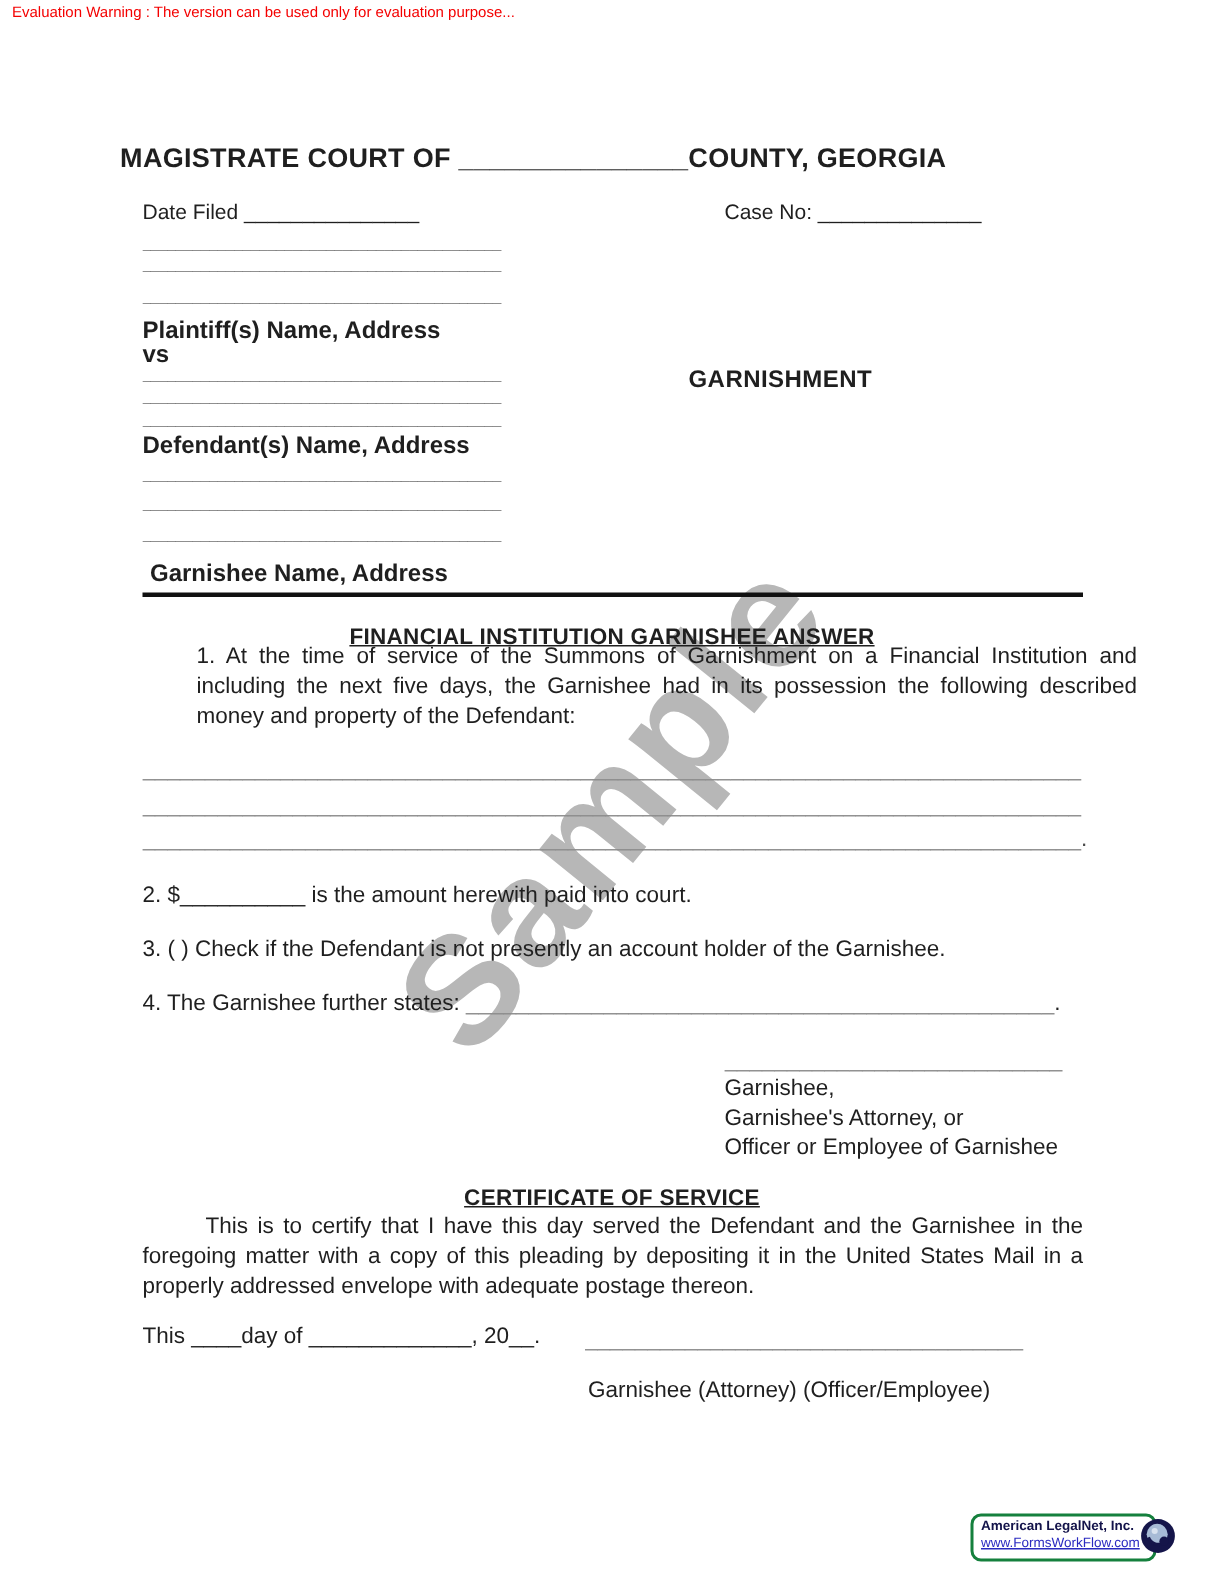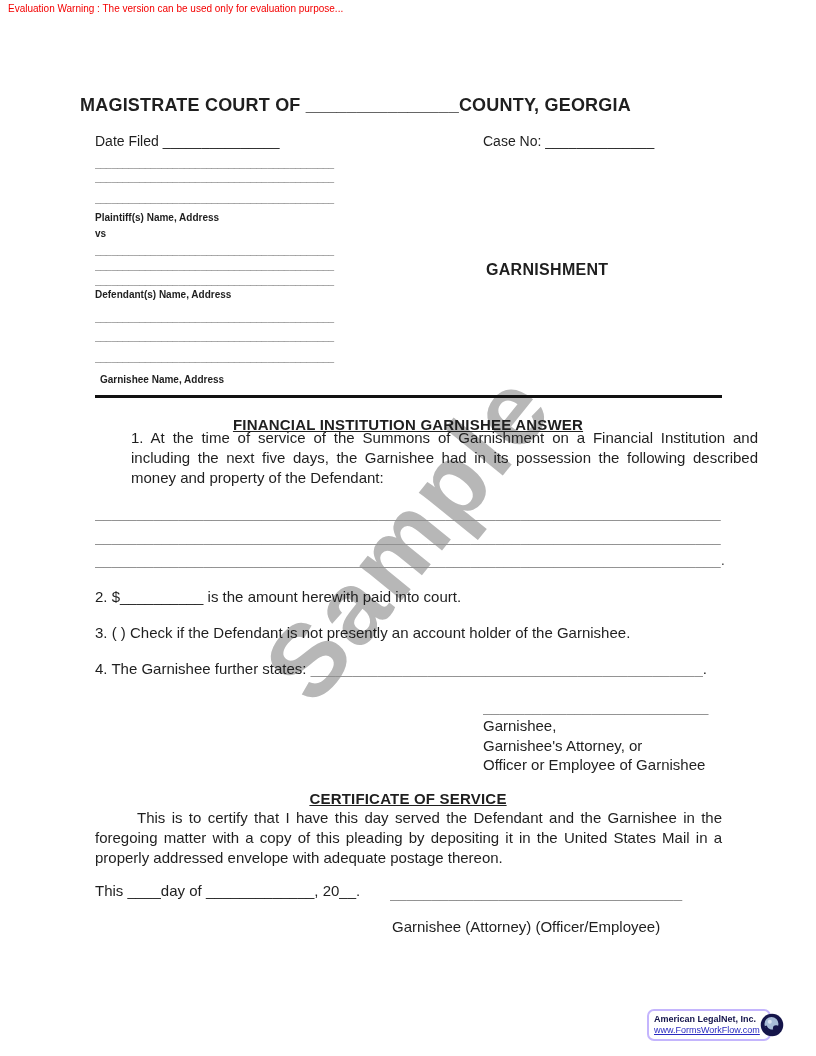--- a/index.html
+++ b/index.html
@@ -45,21 +45,21 @@
 
   .party-blank {
     font-size: 10px;
     font-weight: 700;
     color: #3a3a3a;
     line-height: 16px;
     white-space: nowrap;
     overflow: hidden;
     width: 340px;
   }
-  .lbl { font-size: 10px; font-weight: 700; white-space: nowrap; }
+  .lbl { font-size: 16px; font-weight: 700; white-space: nowrap; }
 
   .case-type { font-size: 16px; font-weight: 700; letter-spacing: 0.3px; }
 
   .rule { left: 95px; top: 395px; width: 627px; height: 3px; background: #111111; }
 
   .section-title {
     left: 0; width: 816px;
     text-align: center;
     font-size: 15px;
     font-weight: 700;
@@ -87,25 +87,24 @@
   .item { font-size: 15px; white-space: nowrap; }
   .inline-blank { color: #8e8e8e; }
 
   .sig-roles { font-size: 15px; line-height: 19.5px; }
 
   .cert-body { text-indent: 42px; }
 
   .logo-box {
     left: 647px; top: 1009px;
     width: 124px; height: 32px;
-    border: 2px solid #c4b5fd;
+    border: 2px solid #15803d;
     border-radius: 7px;
     background: #ffffff;
     display: flex;
-    align-items: center;
     box-sizing: border-box;
     padding: 1px 3px 1px 5px;
   }
   .logo-text { flex: 1; line-height: 11px; }
   .logo-company {
     font-size: 9px;
     font-weight: 700;
     color: #13134a;
     white-space: nowrap;
   }
@@ -141,21 +140,21 @@
   <div class="abs party-blank" style="left:95px; top:243px;">___________________________________________</div>
   <div class="abs party-blank" style="left:95px; top:258px;">___________________________________________</div>
   <div class="abs party-blank" style="left:95px; top:273px;">___________________________________________</div>
   <div class="abs lbl" style="left:95px; top:289px;">Defendant(s) Name, Address</div>
 
   <div class="abs party-blank" style="left:95px; top:310px;">___________________________________________</div>
   <div class="abs party-blank" style="left:95px; top:329px;">___________________________________________</div>
   <div class="abs party-blank" style="left:95px; top:350px;">___________________________________________</div>
   <div class="abs lbl" style="left:100px; top:374px;">Garnishee Name, Address</div>
 
-  <div class="abs case-type" style="left:486px; top:245px;margin-top:16px;">GARNISHMENT</div>
+  <div class="abs case-type" style="left:459px; top:245px;">GARNISHMENT</div>
 
   <div class="abs rule"></div>
 
   <div class="abs section-title" style="top:416px;">FINANCIAL INSTITUTION GARNISHEE ANSWER</div>
 
   <div class="abs body-par" style="top:428px;margin-left:36px;">1. At the time of service of the Summons of Garnishment on a Financial Institution and including the next five days, the Garnishee had in its possession the following described money and property of the Defendant:</div>
 
   <div class="abs blank-gray blank-wide" style="left:95px; top:504px;">___________________________________________________________________________</div>
   <div class="abs blank-gray blank-wide" style="left:95px; top:528px;">___________________________________________________________________________</div>
   <div class="abs blank-gray" style="left:95px; top:551px; width:640px;"><span>___________________________________________________________________________</span><span class="dark-dot">.</span></div>

